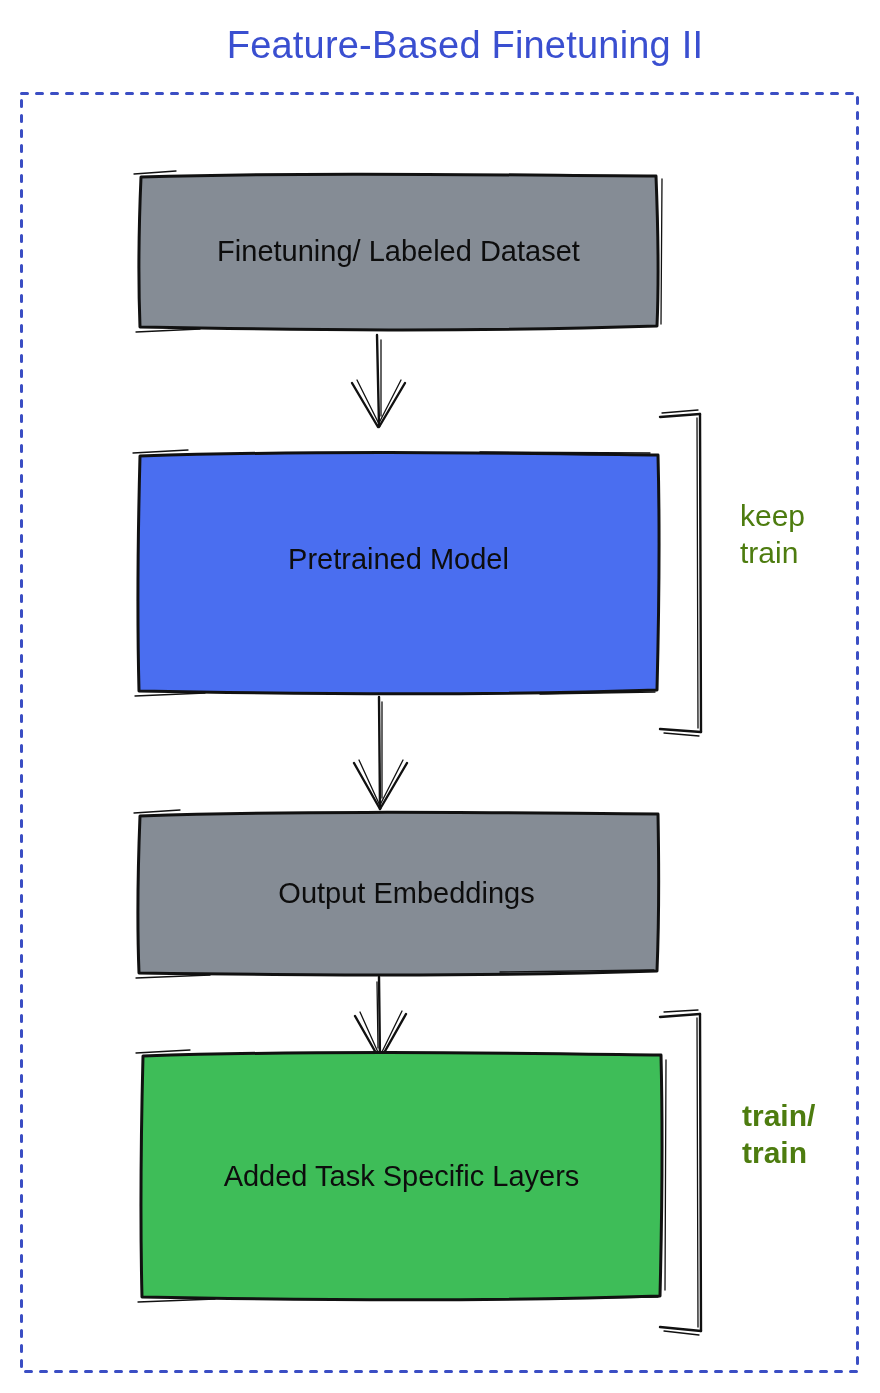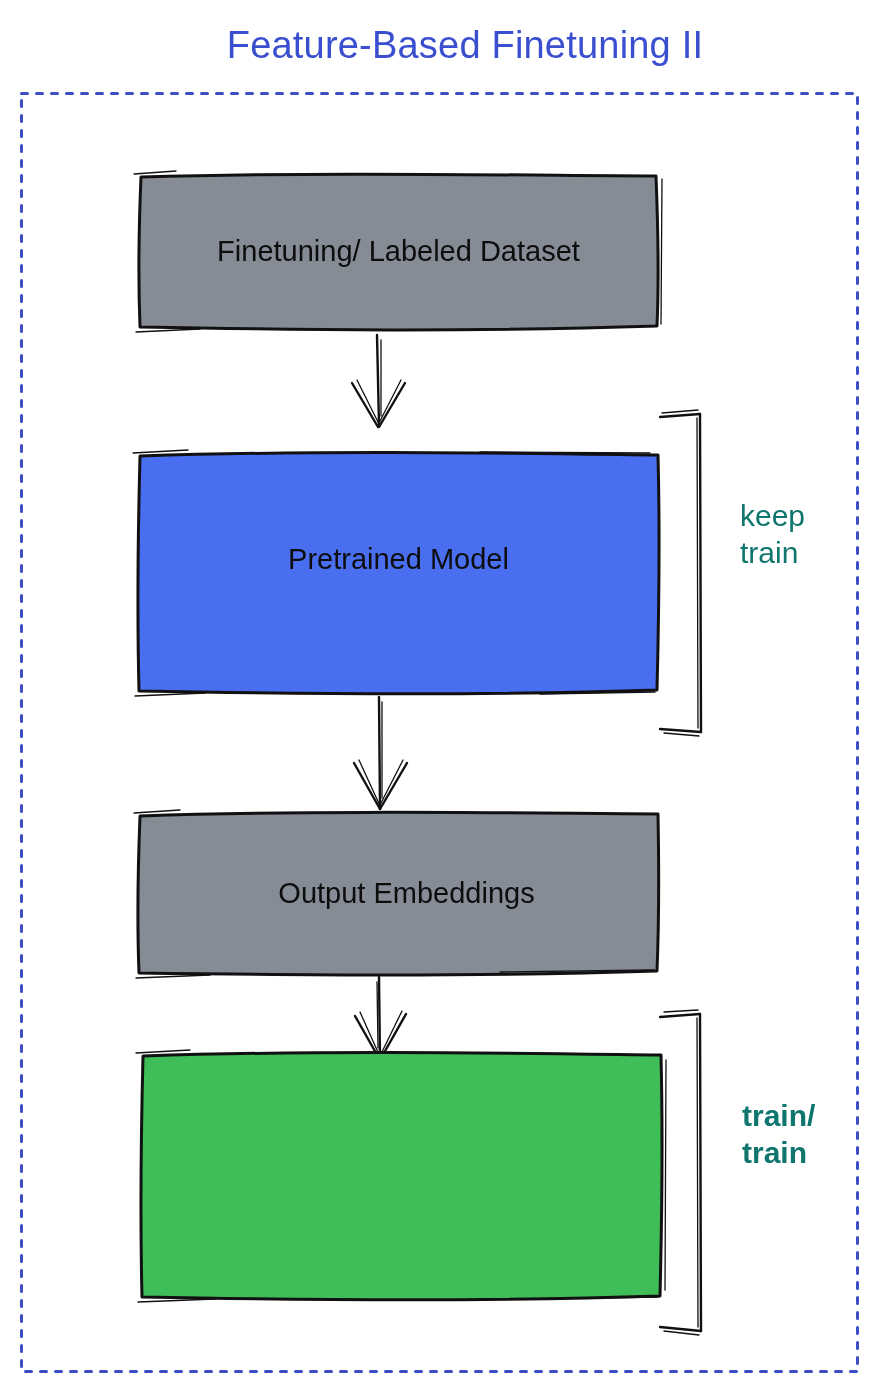--- a/index.html
+++ b/index.html
@@ -56,21 +56,21 @@
     justify-content: center;
     font-size: 29px;
     color: #0d0d0d;
     text-align: left;
     pointer-events: none;
   }
   .bracket-label {
     position: absolute;
     font-size: 30px;
     line-height: 37px;
-    color: #0f766e;
+    color: #4d7c0f;
     pointer-events: none;
   }
   .bracket-label span { display: block; }
 </style>
 </head>
 <body>
 
 <div class="stage">
 
   <div class="title">Feature-Based Finetuning II</div>
@@ -160,20 +160,23 @@
   </div>
 
   <div class="node-label" style="left:137px; top:452px; width:523px; height:214px;">
     <span>Pretrained Model</span>
   </div>
 
   <div class="node-label" style="left:137px; top:812px; width:523px; height:163px; padding-bottom:10px;margin-left:8px;">
     <span>Output Embeddings</span>
   </div>
 
+  <div class="node-label" style="left:140px; top:1052px; width:523px; height:248px; padding-bottom:14px;">
+    <span>Added Task Specific Layers</span>
+  </div>
 
   <div class="bracket-label" style="left:740px; top:497px;">
     <span>keep</span>
     <span>train</span>
   </div>
 
   <div class="bracket-label" style="left:742px; top:1097px;font-weight:bold;">
     <span>train/</span>
     <span>train</span>
   </div>

